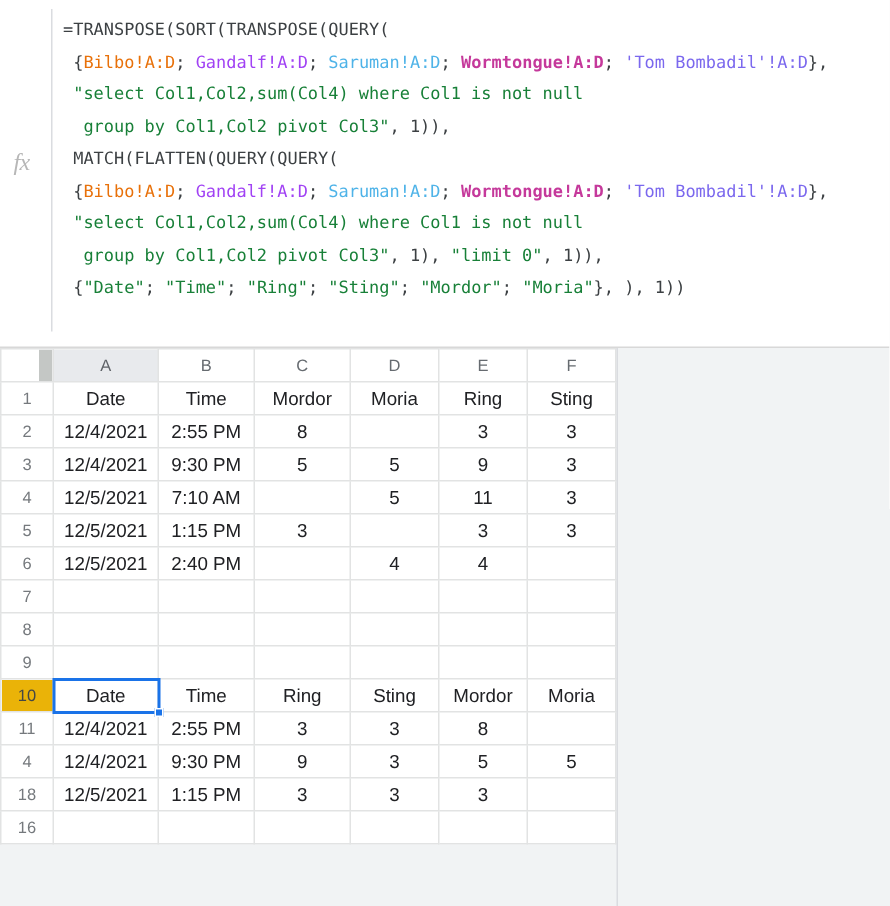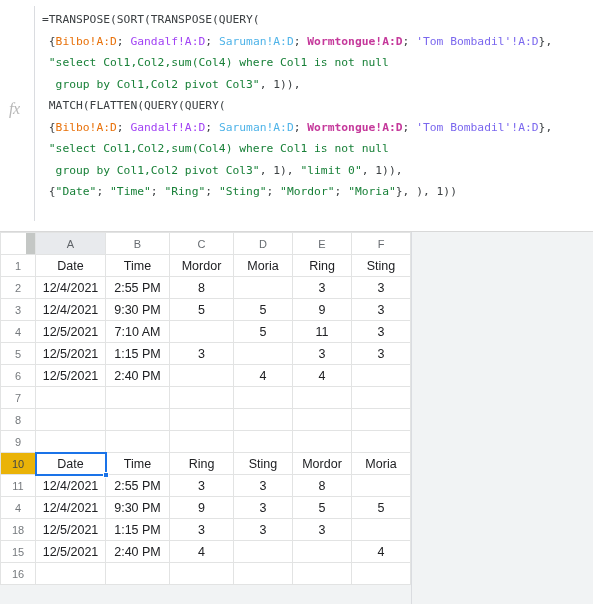--- a/index.html
+++ b/index.html
@@ -303,29 +303,20 @@
           <tr>
             <td class="rowhead">18</td>
             <td class="cell">12/5/2021</td>
             <td class="cell">1:15 PM</td>
             <td class="cell">3</td>
             <td class="cell">3</td>
             <td class="cell">3</td>
             <td class="cell"></td>
           </tr>
           <tr>
-            <td class="rowhead">15</td>
-            <td class="cell">12/5/2021</td>
-            <td class="cell">2:40 PM</td>
-            <td class="cell">4</td>
-            <td class="cell"></td>
-            <td class="cell"></td>
-            <td class="cell">4</td>
-          </tr>
-          <tr>
             <td class="rowhead">16</td>
             <td class="cell"></td>
             <td class="cell"></td>
             <td class="cell"></td>
             <td class="cell"></td>
             <td class="cell"></td>
             <td class="cell"></td>
           </tr>
         </tbody>
     </table>

